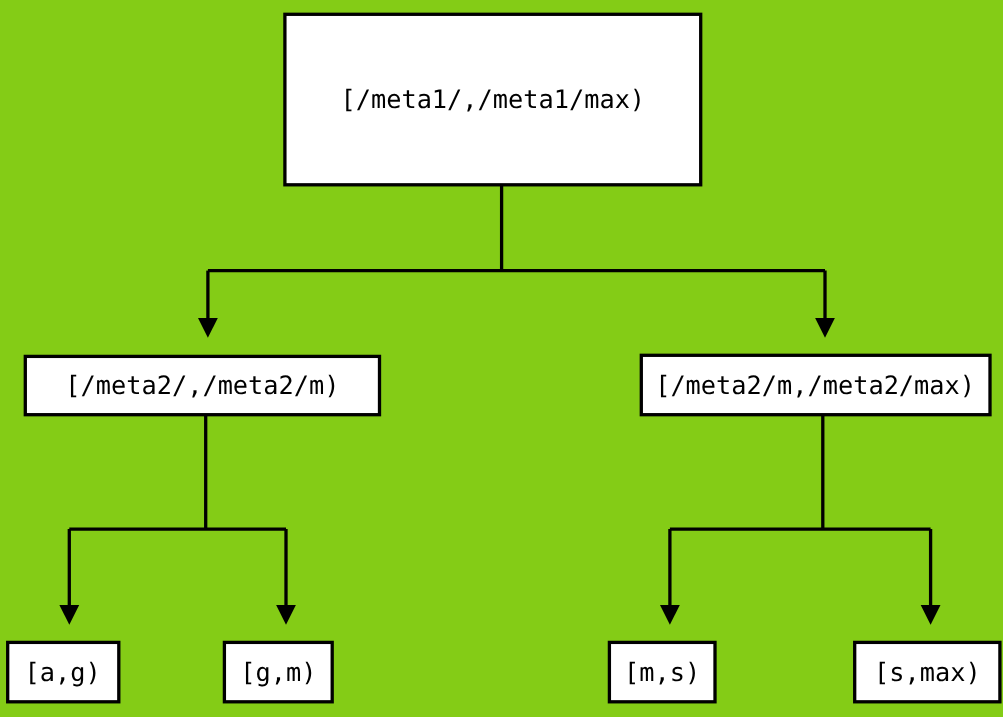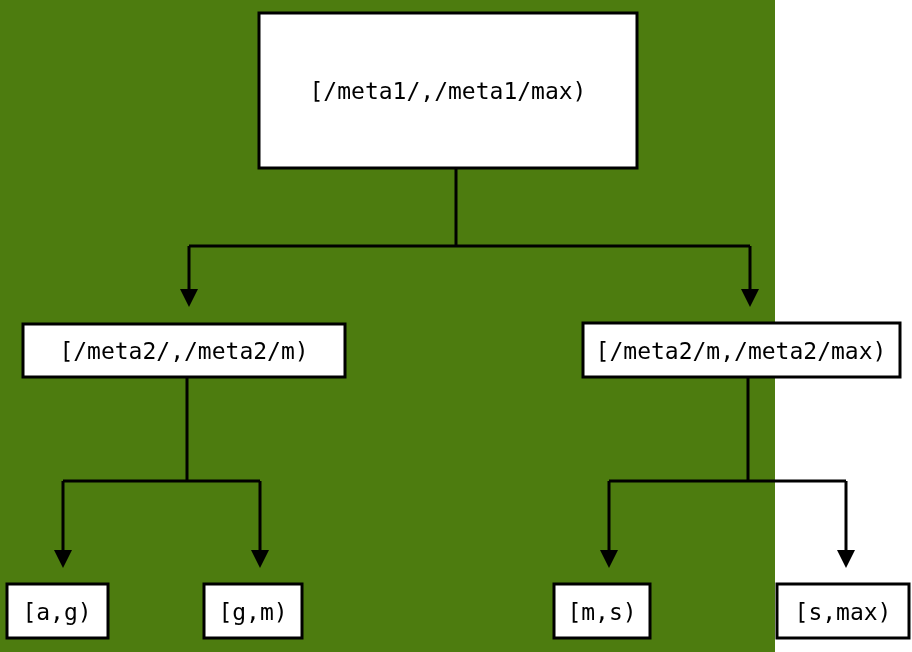--- a/index.html
+++ b/index.html
@@ -6,23 +6,23 @@
     margin: 0;
     padding: 0;
     background: #ffffff;
     width: 912px;
     height: 652px;
     overflow: hidden;
     font-family: "DejaVu Sans Mono", monospace;
   }
   .stage {
     position: relative;
-    width: 775px;
+    width: 912px;
     height: 652px;
-    background: #4d7c0f;
+    background: #84cc16;
   }
   svg { display: block; }
   .node-box {
     fill: #ffffff;
     stroke: #000000;
     stroke-width: 3;
   }
   .node-label {
     fill: #000000;
     font-family: "DejaVu Sans Mono", monospace;

